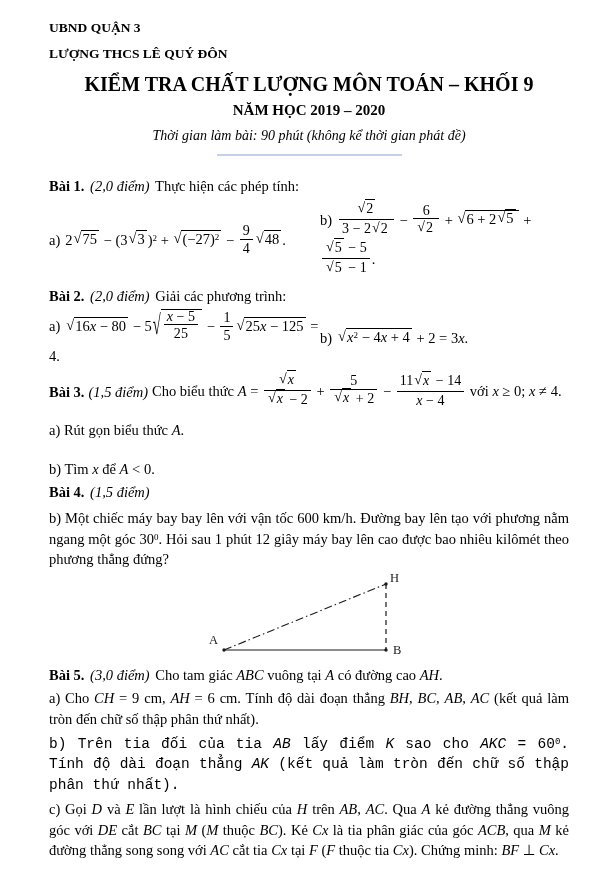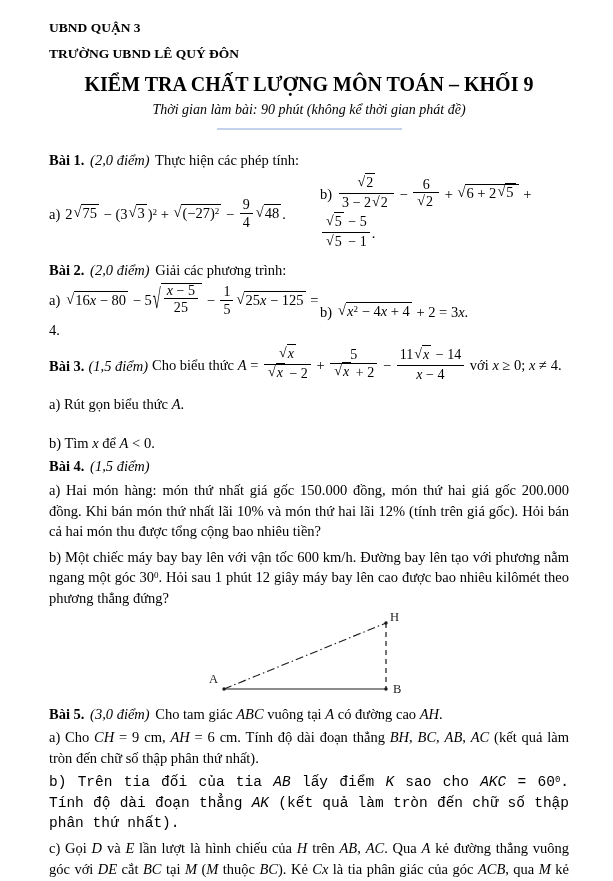--- a/index.html
+++ b/index.html
@@ -50,22 +50,23 @@
   sup{font-size:0.62em; line-height:0; vertical-align:4.5px;}
   .mi{font-style:italic;}
   svg text{font-family:"Liberation Serif",serif; font-size:12.5px; fill:#1a1a1a;}
 </style>
 </head>
 <body>
 
 <div class="page">
 
   <p class="orgline">UBND QUẬN 3</p>
-  <p class="orgline">TRƯỜNG UBND LÊ QUÝ ĐÔN</p>
+  <p class="orgline">LƯỢNG THCS LÊ QUÝ ĐÔN</p>
   <p class="title c">KIỂM TRA CHẤT LƯỢNG MÔN TOÁN – KHỐI 9</p>
+  <p class="year c">NĂM HỌC 2019 – 2020</p>
   <p class="time c">Thời gian làm bài: 90 phút (không kể thời gian phát đề)</p>
   <div class="divider"></div>
 
   <p class="heading" id="b1h">
     <b>Bài 1.</b>
     <i>(2,0 điểm)</i>
     <span>Thực hiện các phép tính:</span>
   </p>
   <div class="eqrow">
     <span class="eqa">
@@ -179,21 +180,20 @@
           <span class="den"><span class="mi">x</span> − 4</span>
         </span> với <span class="mi">x</span> ≥ 0; <span class="mi">x</span> ≠ 4.</span>
   </p>
   <p class="para" id="qa">a) Rút gọn biểu thức <span class="mi">A</span>.</p>
   <p class="para" id="qb">b) Tìm <span class="mi">x</span> để <span class="mi">A</span> &lt; 0.</p>
 
   <p class="heading" id="b4h">
     <b>Bài 4.</b>
     <i>(1,5 điểm)</i>
   </p>
-  <p class="para jus" id="b4pa">a) Hai món hàng: món thứ nhất giá gốc 150.000 đồng, món thứ hai giá gốc 200.000 đồng. Khi bán món thứ nhất lãi 10% và món thứ hai lãi 12% (tính trên giá gốc). Hỏi bán cả hai món thu được tổng cộng bao nhiêu tiền?</p>
   <p class="para jus" id="b4pb">b) Một chiếc máy bay bay lên với vận tốc 600 km/h. Đường bay lên tạo với phương nằm ngang một góc 30<sup>0</sup>. Hỏi sau 1 phút 12 giây máy bay lên cao được bao nhiêu kilômét theo phương thẳng đứng?</p>
 
   <svg class="diagram" width="520" height="92" viewBox="0 0 520 92">
     <line x1="175" y1="78" x2="337" y2="78" stroke="#1a1a1a" stroke-width="1.2"></line>
     <line x1="337" y1="12" x2="337" y2="78" stroke="#1a1a1a" stroke-width="1.2" stroke-dasharray="5 4"></line>
     <line x1="175" y1="78" x2="337" y2="12" stroke="#1a1a1a" stroke-width="1.1" stroke-dasharray="8 3 1.5 3"></line>
     <circle cx="175" cy="78" r="1.7" fill="#1a1a1a"></circle>
     <circle cx="337" cy="78" r="1.7" fill="#1a1a1a"></circle>
     <circle cx="337" cy="12" r="1.7" fill="#1a1a1a"></circle>
     <text x="160" y="72">A</text>

